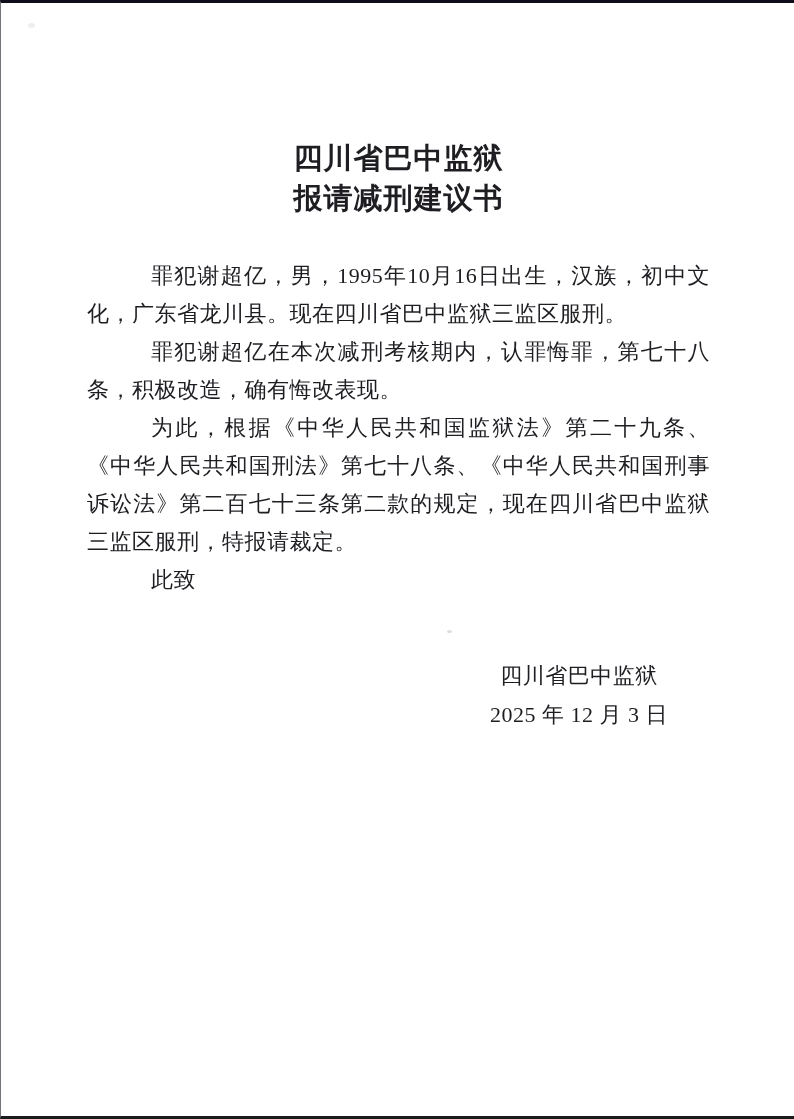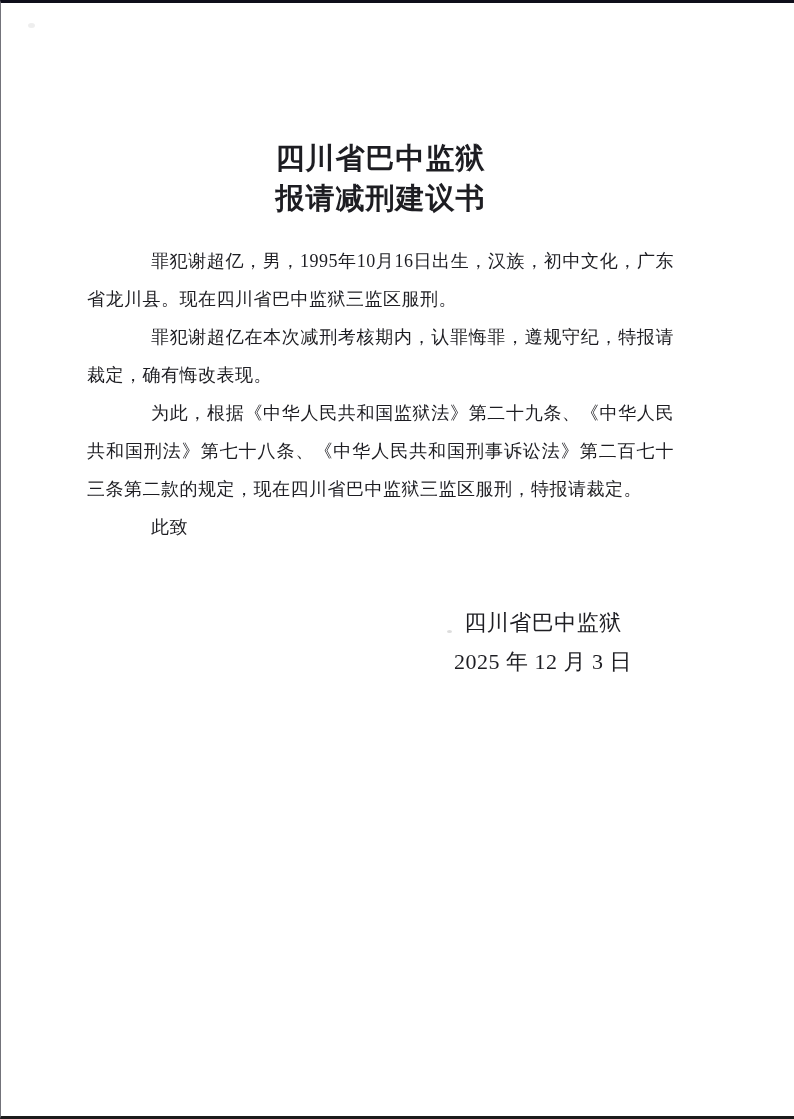--- a/index.html
+++ b/index.html
@@ -18,36 +18,36 @@
     width: 794px;
     height: 1119px;
     background: #ffffff;
     border-top: 3px solid #0e0e1a;
     border-bottom: 3px solid #1b1b1b;
     border-left: 1px solid #73737a;
     font-family: "Liberation Serif", "DejaVu Serif", serif;
     color: #1d1d22;
   }
   .content {
-    padding: 0 120px 0 86px;
+    padding: 0 84px 0 86px;
   }
   .doc-title {
     margin: 135px 0 0 0;
     text-align: center;
     font-size: 29px;
     line-height: 40px;
     font-weight: bold;
     letter-spacing: 1px;
   }
   .title-line {
     display: block;
   }
   .body-text {
-    margin-top: 24px;
-    font-size: 18px;
+    margin-top: 39px;
+    font-size: 22px;
     line-height: 38px;
     text-align: justify;
     letter-spacing: 0.5px;
   }
   .para {
     margin: 0;
     text-indent: 64px;
   }
   .para.no-indent {
     text-indent: 0;
@@ -88,21 +88,21 @@
 <div class="page">
   <div class="content">
 
     <h1 class="doc-title">
       <span class="title-line">四川省巴中监狱</span>
       <span class="title-line">报请减刑建议书</span>
     </h1>
 
     <div class="body-text">
       <p class="para">罪犯谢超亿，男，1995年10月16日出生，汉族，初中文化，广东省龙川县。现在四川省巴中监狱三监区服刑。</p>
-      <p class="para">罪犯谢超亿在本次减刑考核期内，认罪悔罪，遵规守纪，特报请裁定，确有悔改表现。</p>
+      <p class="para">罪犯谢超亿在本次减刑考核期内，认罪悔罪，第七十八条，积极改造，确有悔改表现。</p>
       <p class="para">为此，根据《中华人民共和国监狱法》第二十九条、《中华人民共和国刑法》第七十八条、《中华人民共和国刑事诉讼法》第二百七十三条第二款的规定，现在四川省巴中监狱三监区服刑，特报请裁定。</p>
       <p class="para">此致</p>
     </div>
 
     <div class="signature">
       <div>四川省巴中监狱</div>
       <div>2025 年 12 月 3 日</div>
     </div>
 
   </div>

